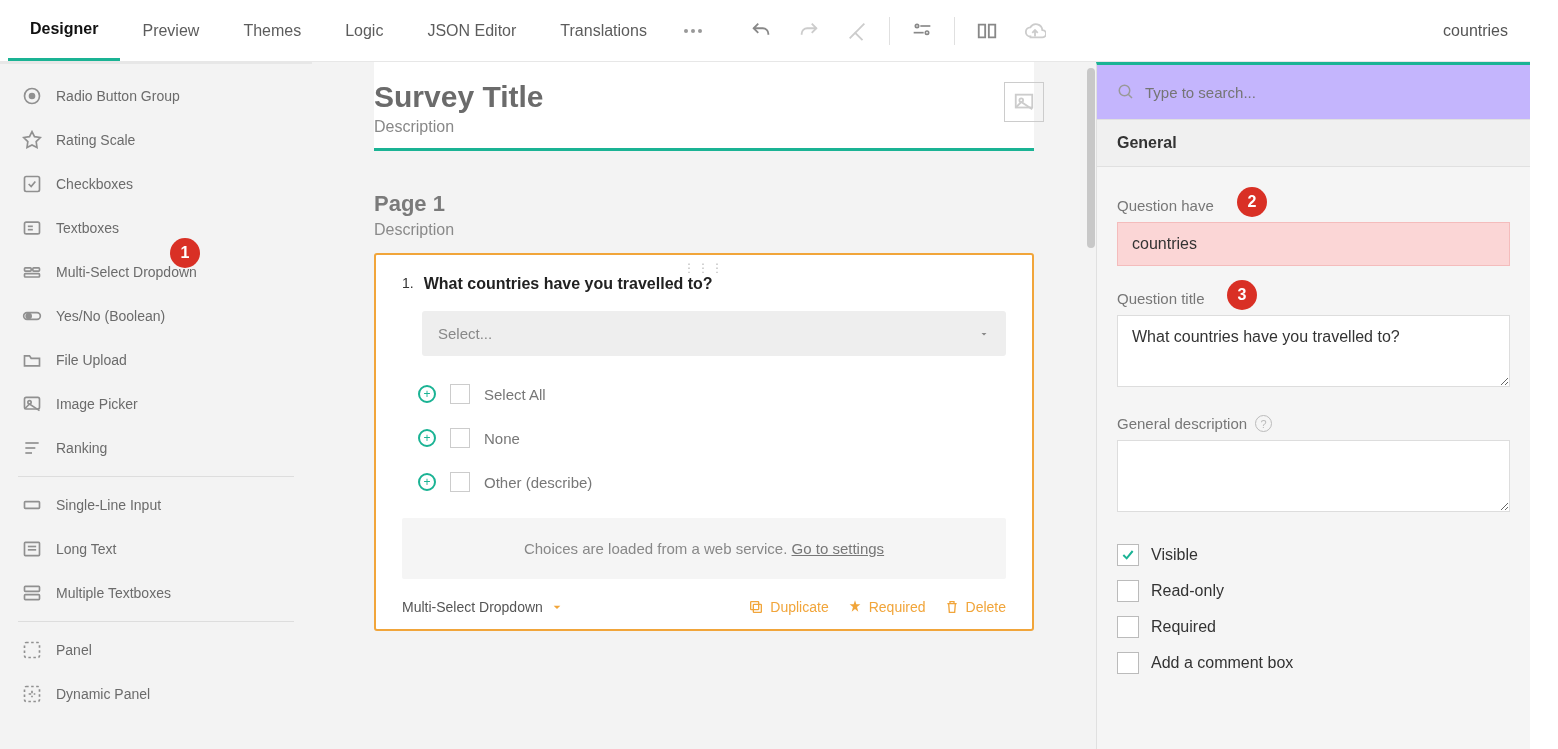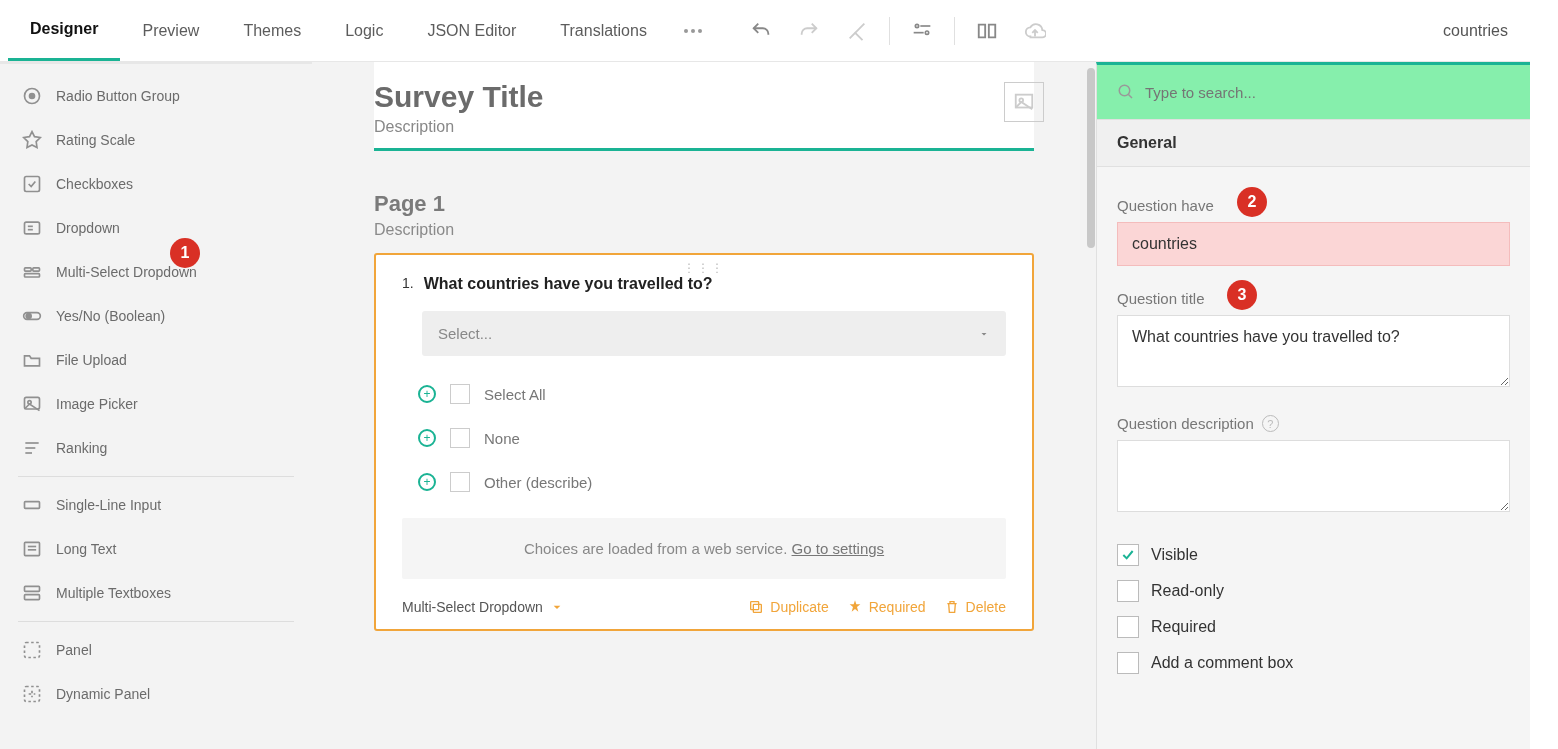--- a/index.html
+++ b/index.html
@@ -47,21 +47,21 @@
 .web-notice { background: #f5f5f5; border-radius: 2px; padding: 22px 16px; text-align: center; color: #888; font-size: 15px; margin: 14px 0 10px; }
 .web-notice a { color: #777; text-decoration: underline; cursor: pointer; }
 .q-footer { display: flex; align-items: center; gap: 18px; padding-top: 10px; font-size: 14px; color: #555; }
 .q-type { display:flex; align-items:center; gap:6px; cursor:pointer; }
 .q-footer-spacer { flex: 1; }
 .q-action { display:flex; align-items:center; gap:6px; cursor:pointer; }
 .q-action svg, .q-type svg { width: 16px; height: 16px; }
 
 
 .right { width: 434px; background: #f5f5f5; border-left: 1px solid #e0e0e0; display:flex; flex-direction:column; overflow-y:auto; border-top: 3px solid #1ab394; }
-.search-row { display:flex; gap:10px; padding: 18px 20px; border-bottom:1px solid #e0e0e0; background:#86efac; }
+.search-row { display:flex; gap:10px; padding: 18px 20px; border-bottom:1px solid #e0e0e0; background:#c4b5fd; }
 .search-row input { border:none; background:transparent; font-size:15px; color:#555; outline:none; flex:1; }
 .panel-header { padding: 14px 20px; font-size: 16px; font-weight:700; color:#333; border-bottom:1px solid #e0e0e0; background:#f0f0f0; }
 .panel-body { padding: 16px 20px; }
 .field-label { font-size: 15px; color: #777; margin: 14px 0 8px; display:flex; align-items:center; gap:8px; }
 .text-input { width: 100%; padding: 12px 14px; font-size: 16px; border:1px solid #ddd; background:#fff; color:#333; outline:none; }
 .text-input.hl { background: #fbd6d6; border-color: #f4bcbc; }
 textarea.text-input { resize: both; height: 72px; font-family: inherit; }
 .chk-row { display:flex; align-items:center; gap:12px; margin: 14px 0; font-size:16px; color:#333; }
 .chkbox { width: 22px; height: 22px; border:1px solid #bbb; background:#fff; display:flex;align-items:center;justify-content:center; }
 .chkbox.checked { color:#1ab394; }
@@ -160,21 +160,21 @@
             <path d="M8 12l3 3 5-6"></path>
           </svg>
           <span>Checkboxes</span>
         </div>
       <div class="toolbox-item">
           <svg class="tbx-icon" viewBox="0 0 24 24" fill="none" stroke="currentColor" stroke-width="2">
             <rect x="3" y="5" width="18" height="14" rx="2"></rect>
             <line x1="7" y1="10" x2="13" y2="10"></line>
             <line x1="7" y1="14" x2="13" y2="14"></line>
           </svg>
-          <span>Dropdown</span>
+          <span>Textboxes</span>
         </div>
       <div class="toolbox-item" style="position:relative;">
         <svg class="tbx-icon" viewBox="0 0 24 24" fill="none" stroke="currentColor" stroke-width="2">
             <rect x="3" y="7" width="8" height="4" rx="1"></rect>
             <rect x="13" y="7" width="8" height="4" rx="1"></rect>
             <rect x="3" y="14" width="18" height="4" rx="1"></rect>
           </svg>
         <span>Multi-Select Dropdown</span>
         <div class="anno" style="left:170px; top:-12px;">1</div>
       </div>
@@ -346,21 +346,21 @@
         </div>
         <input class="text-input hl" value="countries" style="">
 
         <div class="field-label" style="position:relative; margin-top:24px;align-items:flex-end;">
           <span>Question title</span>
           <div class="anno" style="left:110px; top:-10px;">3</div>
         </div>
         <textarea class="text-input" style="">What countries have you travelled to?</textarea>
 
         <div class="field-label" style="margin-top:24px;">
-          <span>Question description</span>
+          <span>General description</span>
           <span class="info-circ">?</span>
         </div>
         <textarea class="text-input" style=""></textarea>
 
         <div style="height:14px;"></div>
         <div class="chk-row">
           <div class="chkbox checked">
               <svg width="16" height="16" viewBox="0 0 24 24" fill="none" stroke="#1ab394" stroke-width="3">
                 <path d="M5 12l5 5 9-11"></path>
               </svg>

